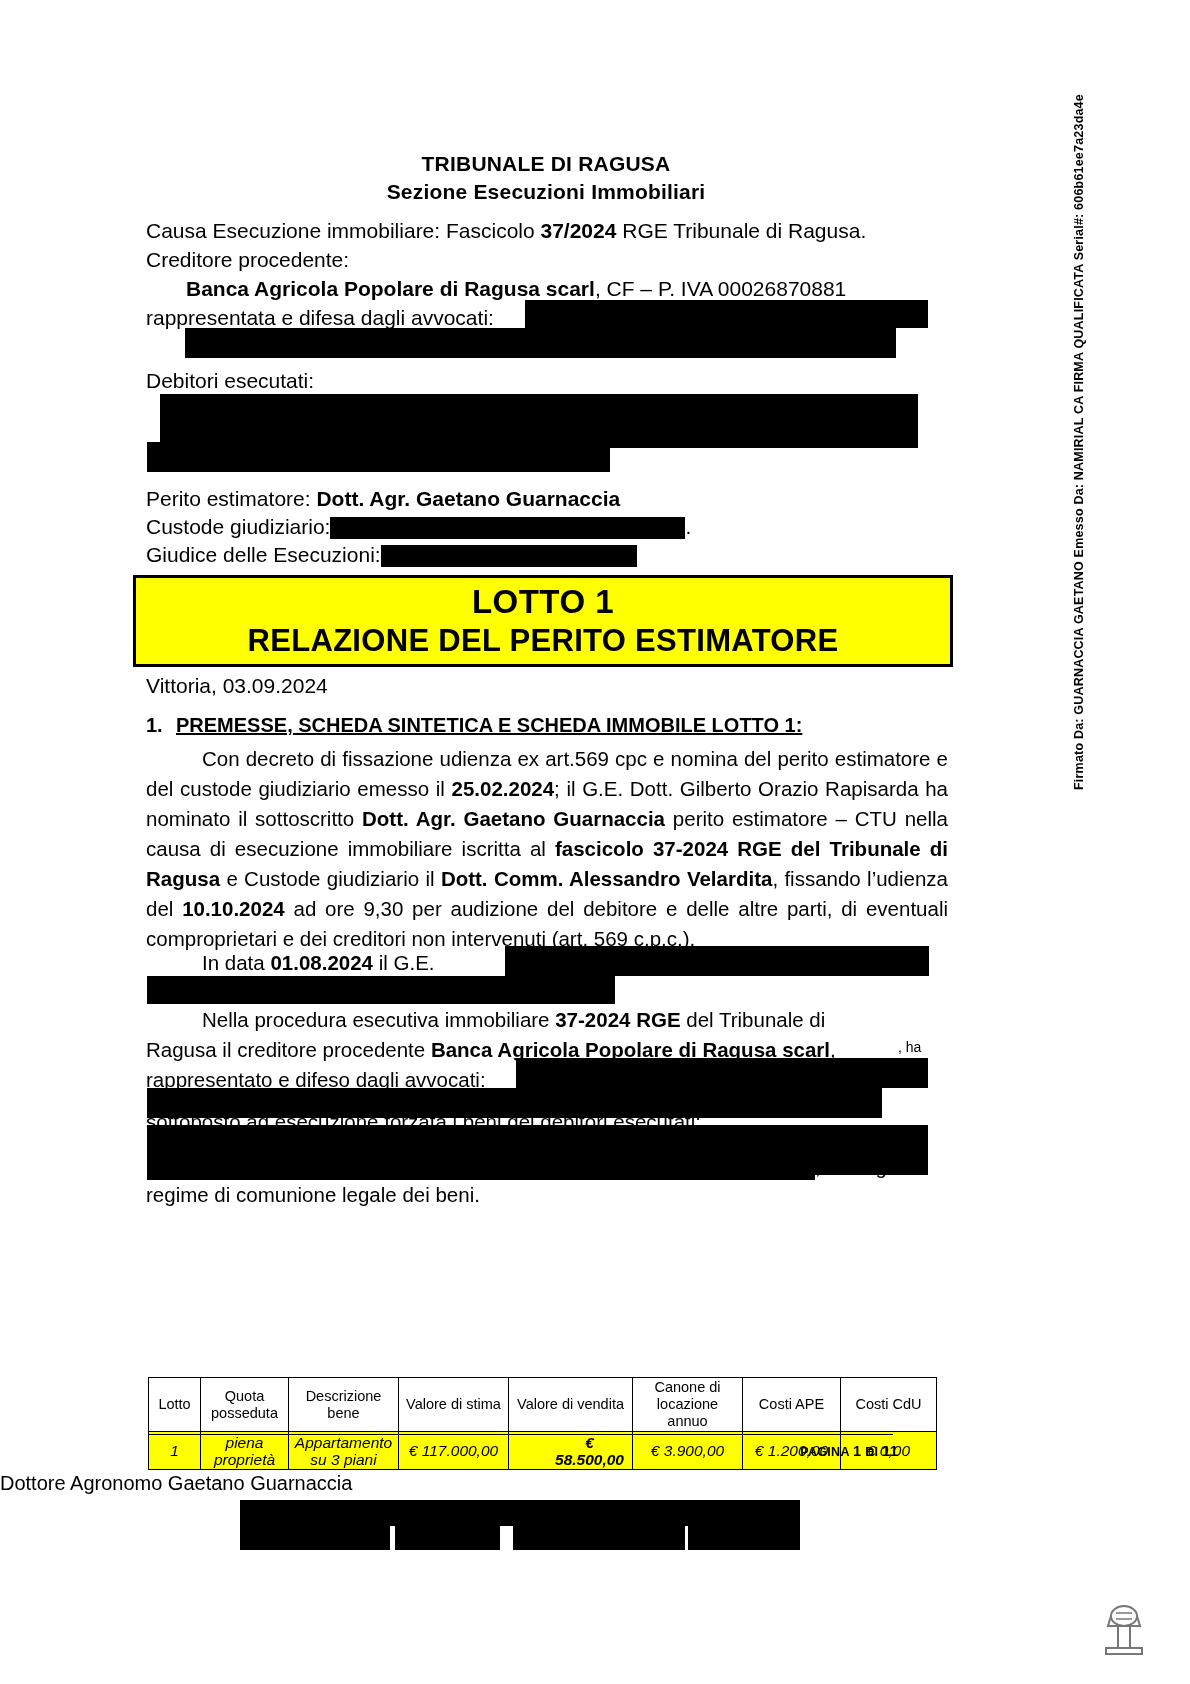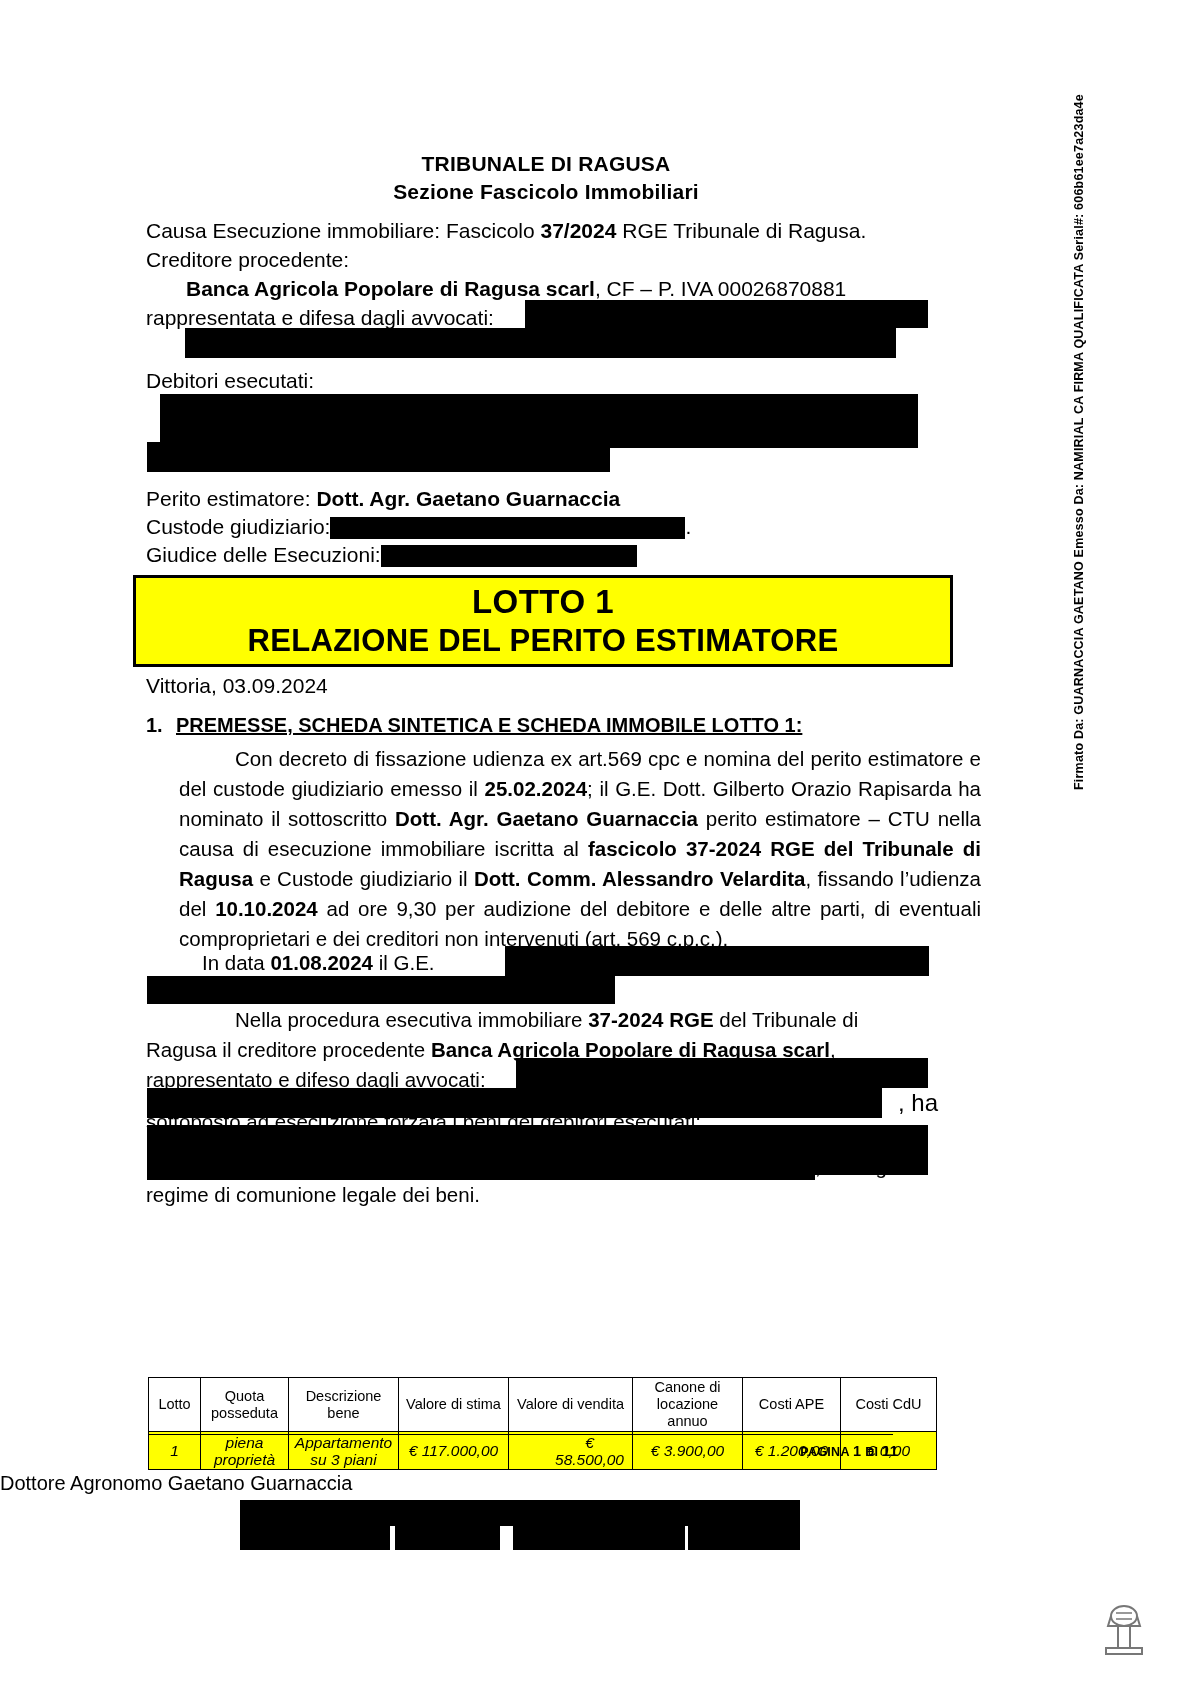--- a/index.html
+++ b/index.html
@@ -79,21 +79,20 @@
   .sect .u { text-decoration:underline; }
 
   .para {
     position:absolute;
     left:146px;
     width:802px;
     font-size:20.5px;
     line-height:30px;
     text-align:justify;
     text-justify:inter-word;
-    margin-left:33px;
   }
   .para .first { padding-left:56px; }
 
   
   .tbl {
     position:absolute;
     left:148px; top:1377px;
     width:782px;
     border-collapse:collapse;
     table-layout:fixed;
@@ -107,21 +106,21 @@
     padding:1px 2px;
     font-weight:normal;
   }
   .tbl thead td { background:#ffffff; height:36px; }
   .tbl tbody td {
     background:#FFFF00;
     font-style:italic;
     height:38px;
     font-size:15.5px;
   }
-  .tbl tbody td.bold { font-weight:normal;padding-left:40px; }
+  .tbl tbody td.bold { font-weight:bold;padding-left:40px; }
 
   
   .foot-rule {
     position:absolute; left:148px; top:1434px;
     width:745px; height:0; border-top:1.5px solid #000;
   }
   .pagina {
     position:absolute; right:292px; top:1443px;
     font-size:14.5px; font-weight:bold; letter-spacing:0.3px;
     white-space:nowrap;
@@ -151,21 +150,21 @@
     width:48px; height:58px;
   }
 </style>
 </head>
 <body>
 
 <div class="page">
 
   <div class="col">
     <div class="ttl">TRIBUNALE DI RAGUSA</div>
-    <div class="ttl">Sezione Fascicolo Immobiliari</div>
+    <div class="ttl">Sezione Esecuzioni Immobiliari</div>
     <div class="gap8"></div>
 
     <div class="ln"><span>Causa Esecuzione immobiliare: Fascicolo </span><b>37/2024</b><span> RGE Tribunale di Ragusa.</span></div>
 
     <div class="ln">Creditore procedente:</div>
 
     <div class="ln ind-line"><b>Banca Agricola Popolare di Ragusa scarl</b><span>, CF – P. IVA 00026870881</span></div>
 
     <div class="ln"><span>rappresentata e difesa dagli avvocati:</span></div>
   </div>
@@ -208,21 +207,21 @@
     <span class="first">Nella procedura esecutiva immobiliare </span><b>37-2024 RGE</b><span> del Tribunale di</span>
   </div>
   <div style="position:absolute; left:146px; top:1035px; width:802px; font-size:20.5px; line-height:30px; white-space:nowrap;">
     <span>Ragusa il creditore procedente </span><b>Banca Agricola Popolare di Ragusa scarl</b><span>,</span>
   </div>
   <div style="position:absolute; left:146px; top:1065px; width:802px; font-size:20.5px; line-height:30px; white-space:nowrap;">
     <span>rappresentato e difeso dagli avvocati:</span>
   </div>
   <div class="rdblock" style="left:516px; top:1058px; width:412px; height:30px;"></div>
   <div class="rdblock" style="left:147px; top:1088px; width:735px; height:30px;"></div>
-  <div style="position:absolute; left:882px; top:1088px; font-size:24px; line-height:30px;padding-left:16px;">, ha</div>
+  <div style="position:absolute; left:882px; top:1032px; font-size:14px; line-height:30px;padding-left:16px;">, ha</div>
 
   <div style="position:absolute; left:146px; top:1107px; width:802px; font-size:20.5px; line-height:30px; white-space:nowrap;">
     <span>sottoposto  ad  esecuzione  forzata  i  beni  dei  debitori  esecutati:</span>
   </div>
   <div class="rdblock" style="left:147px; top:1125px; width:781px; height:50px;"></div>
   <div class="rdblock" style="left:147px; top:1150px; width:668px; height:30px;"></div>
   <div style="position:absolute; left:815px; top:1152px; font-size:20.5px; line-height:30px;">; coniugi in</div>
 
   <div style="position:absolute; left:146px; top:1180px; font-size:20.5px; line-height:30px;">regime di comunione legale dei beni.</div>
 

